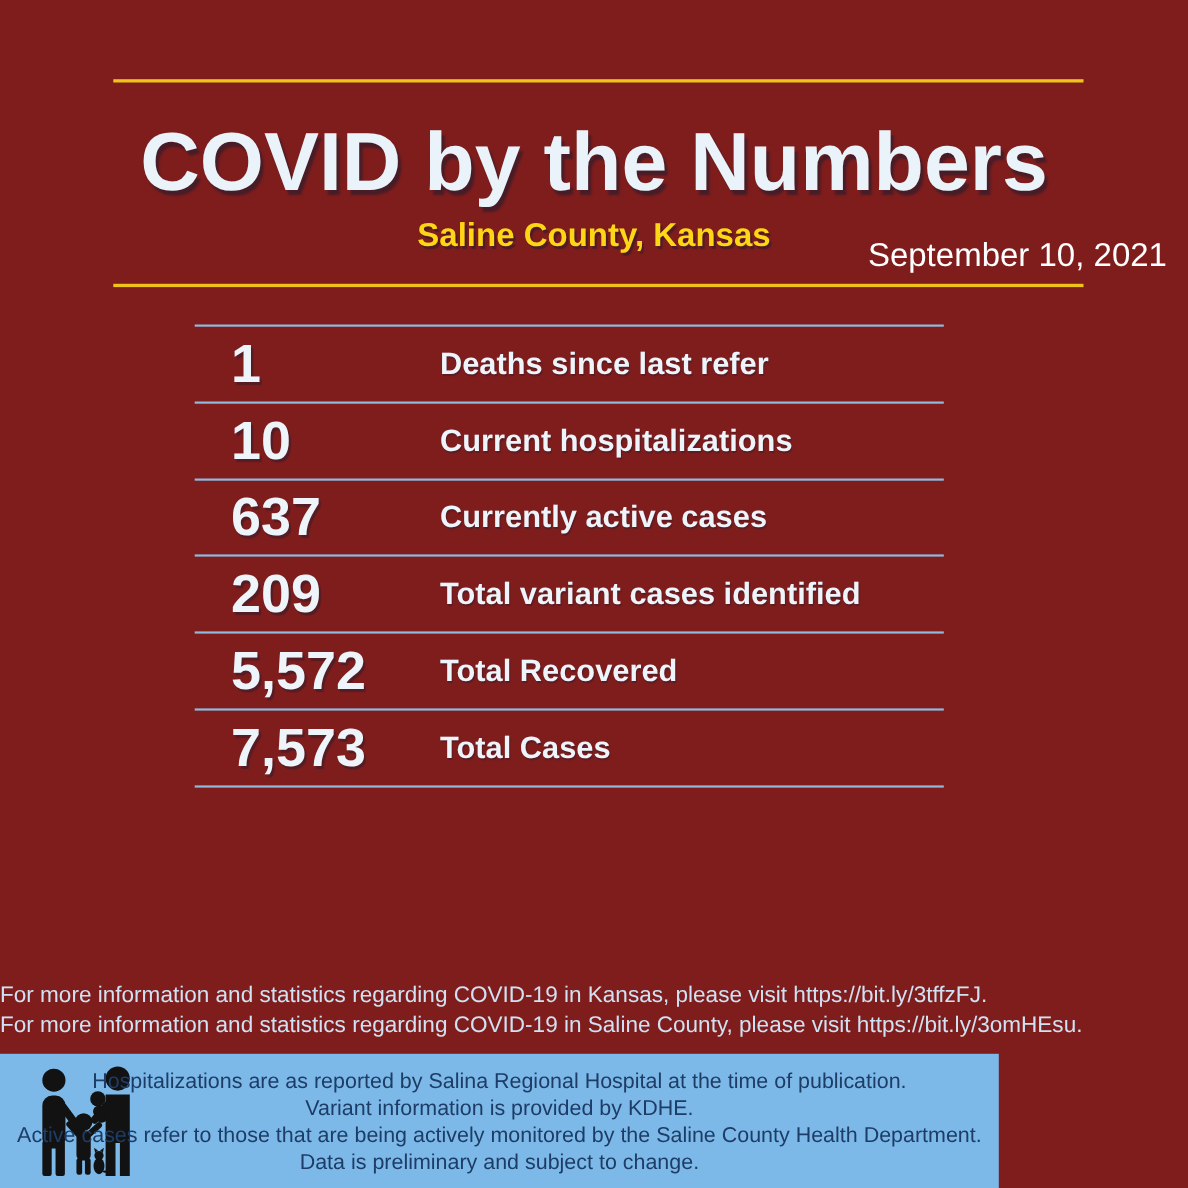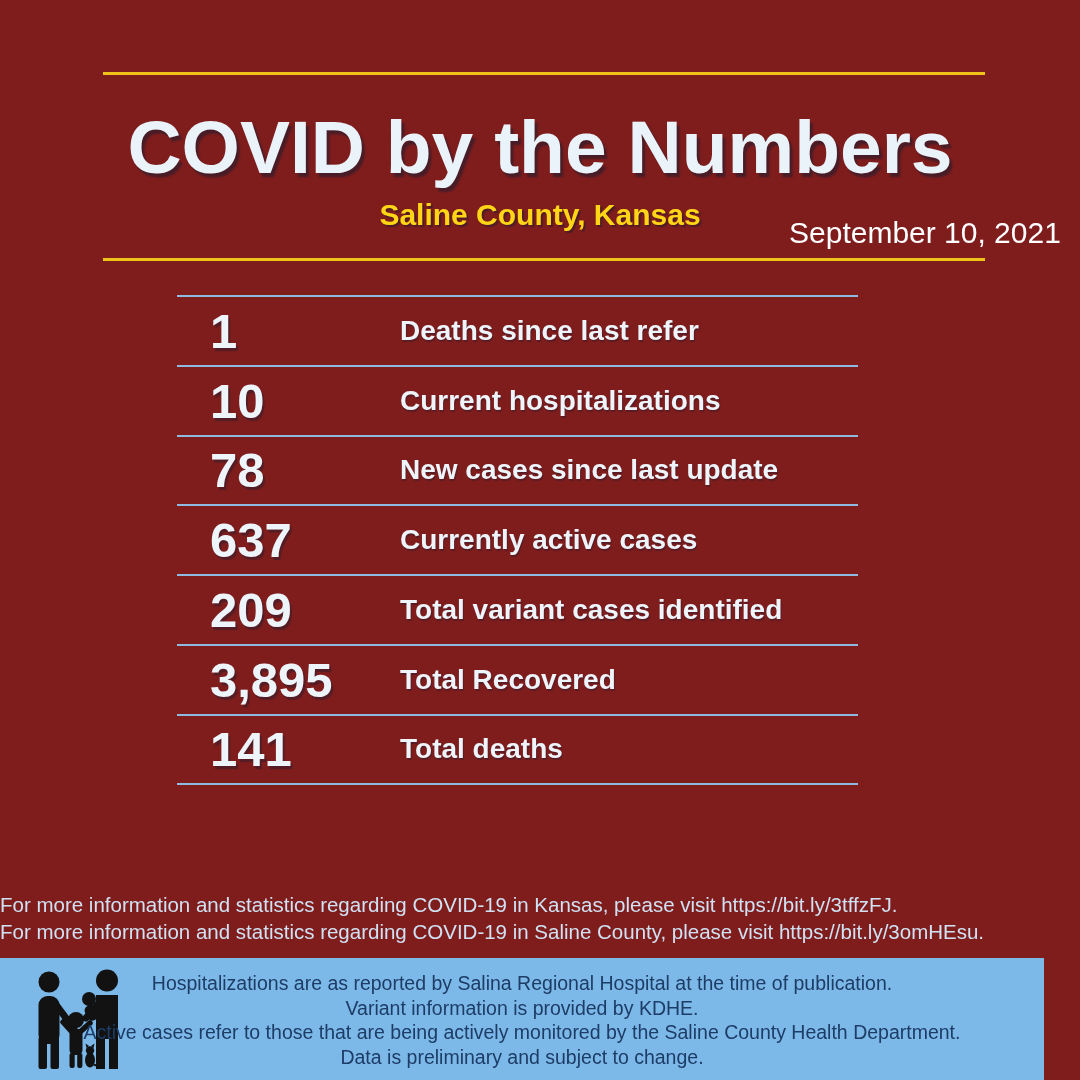--- a/index.html
+++ b/index.html
@@ -50,21 +50,21 @@
   }
 
   
   .info {
     position:absolute; left:0; width:100%; top:891px; 
     font-size:20.5px; line-height:27px; font-weight:400; color:#CFE1F2;
   }
 
   
   .band {
-    position:absolute; left:0; top:958px; width:1044px; height:122px;
+    position:absolute; left:0; top:958px; width:908px; height:122px;
     background:#7CB9E8;
   }
   .band-text {
     position:absolute; left:0; width:100%; top:13px; text-align:center;
     font-size:19.5px; line-height:24.5px; color:#1D3C66;
   }
   .family-icon { position:absolute; left:30px; top:11px; width:92px; height:100px; }
 </style>
 </head>
 <body>
@@ -83,45 +83,41 @@
     <div class="row">
       <div class="num">1</div>
       <div class="label">Deaths since last refer</div>
     </div>
 
     <div class="row">
       <div class="num">10</div>
       <div class="label">Current hospitalizations</div>
     </div>
 
-    <div class="row">
-      <div class="num">78</div>
-      <div class="label">New cases since last update</div>
-    </div>
 
     <div class="row">
       <div class="num">637</div>
       <div class="label">Currently active cases</div>
     </div>
 
     <div class="row">
       <div class="num">209</div>
       <div class="label">Total variant cases identified</div>
     </div>
 
     <div class="row">
-      <div class="num">3,895</div>
+      <div class="num">5,572</div>
       <div class="label">Total Recovered</div>
     </div>
 
+    <div class="row">
+      <div class="num">7,573</div>
+      <div class="label">Total Cases</div>
+    </div>
 
-    <div class="row">
-      <div class="num">141</div>
-      <div class="label">Total deaths</div>
-    </div>
   </div>
 
   <div class="info" id="info-block">
     <div>For more information and statistics regarding COVID-19 in Kansas, please visit https://bit.ly/3tffzFJ.</div>
 
     <div>For more information and statistics regarding COVID-19 in Saline County, please visit https://bit.ly/3omHEsu.</div>
   </div>
 
   <div class="band">
     <svg class="family-icon" viewBox="0 0 92 100" xmlns="http://www.w3.org/2000/svg" fill="#121212">

